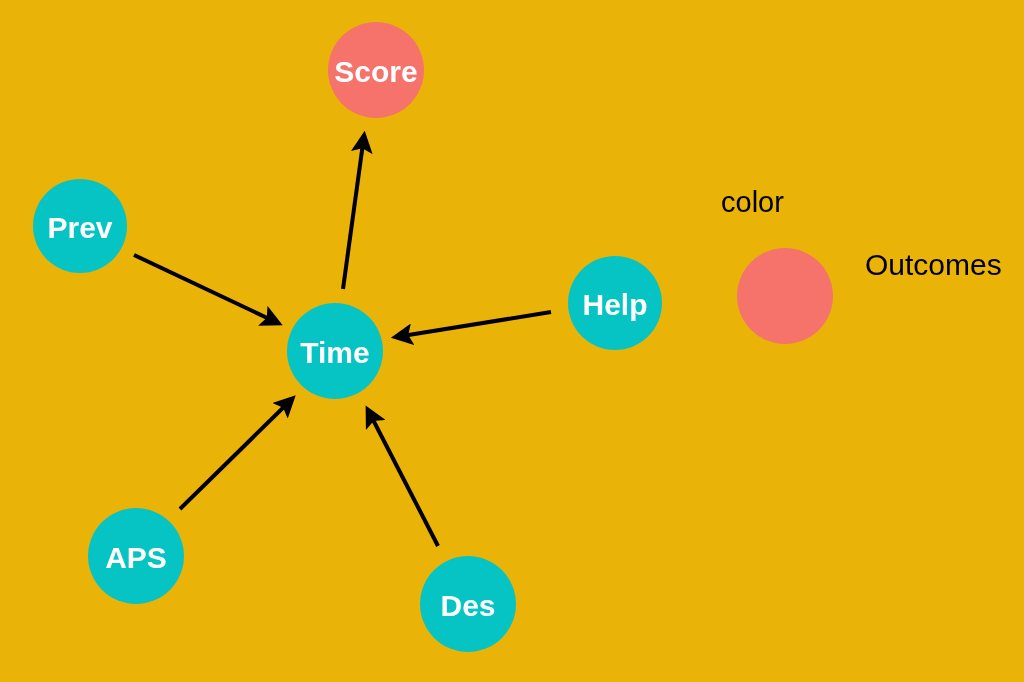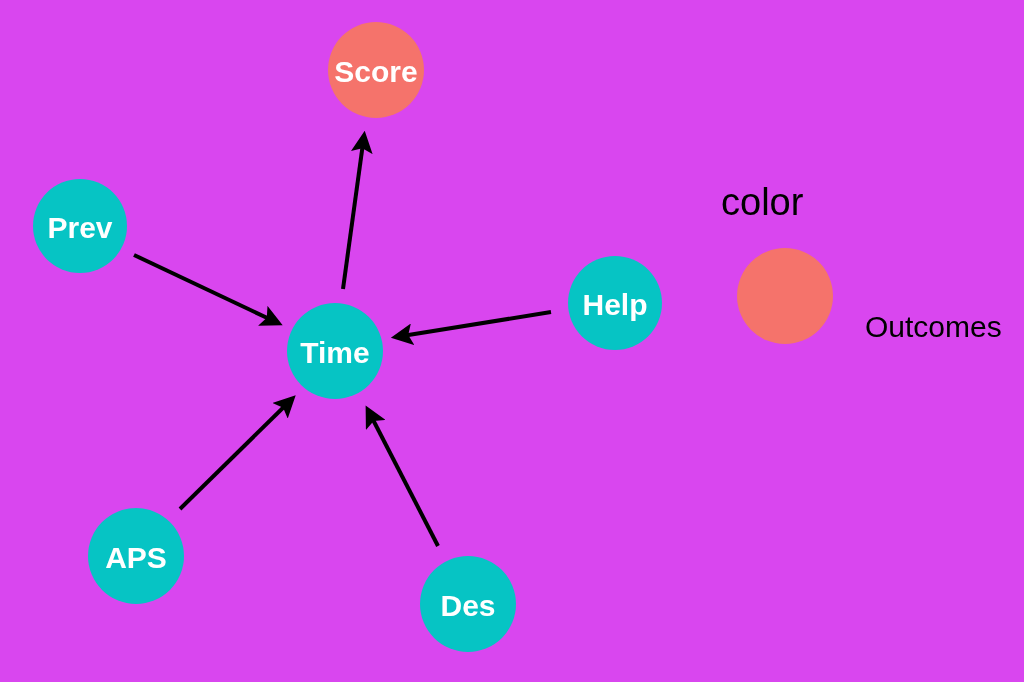--- a/index.html
+++ b/index.html
@@ -8,21 +8,21 @@
     padding: 0;
     background: #ffffff;
   }
   body {
     font-family: "Liberation Sans", sans-serif;
   }
   #canvas {
     position: relative;
     width: 1024px;
     height: 682px;
-    background: #d946ef;
+    background: #eab308;
     overflow: hidden;
   }
   #graph-svg {
     position: absolute;
     left: 0;
     top: 0;
     width: 1024px;
     height: 682px;
   }
   .node-label {
@@ -37,29 +37,29 @@
   .edge-line {
     stroke: #000000;
     stroke-width: 4;
     fill: none;
   }
   .legend-title {
     position: absolute;
     left: 721px;
     top: 183px;
     font-family: "Liberation Sans", sans-serif;
-    font-size: 38px;
+    font-size: 29px;
     color: #000000;
     line-height: 38px;
     white-space: nowrap;
   }
   .legend-item {
     position: absolute;
     display: flex;
-    align-items: flex-end;
+    align-items: flex-start;
   }
   .legend-swatch {
     width: 96px;
     height: 96px;
     border-radius: 50%;
     flex: 0 0 auto;
   }
   .legend-text {
     font-family: "Liberation Sans", sans-serif;
     font-size: 30px;

